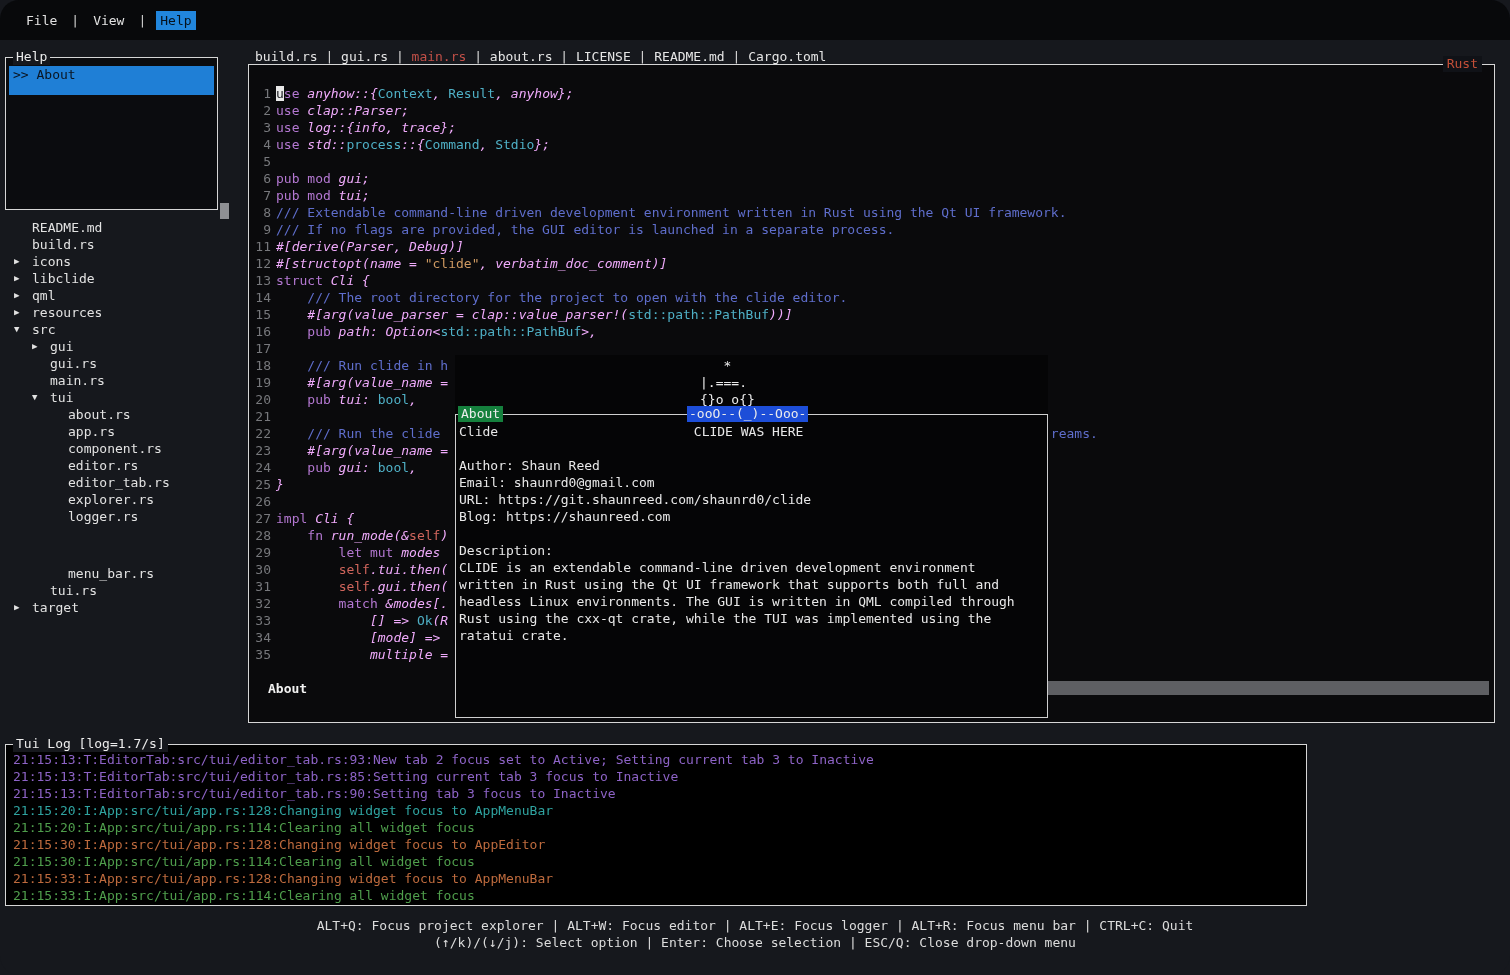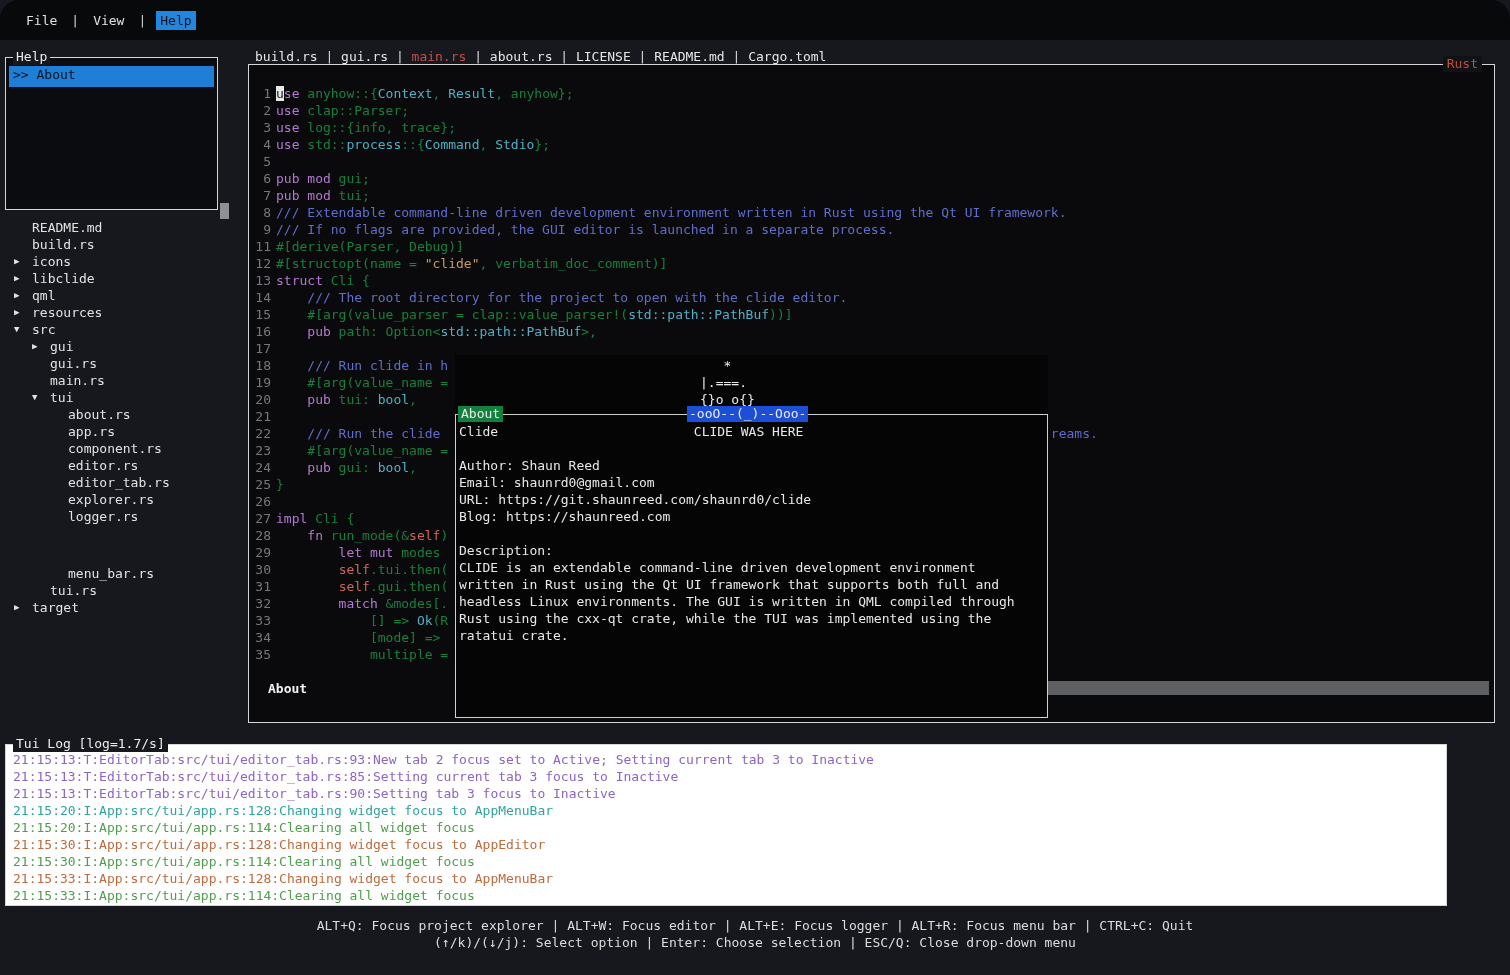--- a/index.html
+++ b/index.html
@@ -13,21 +13,21 @@
            display:flex;align-items:center;gap:10px;padding-left:22px;}
   .menu-item{padding:2px 4px;color:#e2e2e2;cursor:default;}
   .menu-item.active{background:#2186dd;color:#06121d;}
   .menu-sep{color:#cfcfcf;}
 
   
   .box-title{position:absolute;top:-9px;left:7px;padding:0 3px;background:#16181d;color:#ececec;line-height:16px;z-index:3;}
 
   
   .help-box{position:absolute;left:5px;top:57px;width:213px;height:153px;border:1px solid #d6d6d6;background:#0b0c0f;}
-  .help-item{margin:8px 3px 0 3px;height:21px;line-height:17px;padding-left:4px;background:#1f7fd6;color:#0a1420;white-space:pre;}
+  .help-item{margin:8px 3px 0 3px;height:29px;line-height:17px;padding-left:4px;background:#1f7fd6;color:#0a1420;white-space:pre;}
 
   
   .explorer{position:absolute;left:5px;top:219px;width:230px;}
   .ex-row{height:17px;line-height:17px;display:flex;white-space:pre;color:#e2e2e2;cursor:default;}
   .ex-arrow{display:inline-block;width:18px;flex:none;font-size:9px;line-height:17px;color:#e2e2e2;}
   .scroll-thumb{position:absolute;left:220px;top:203px;width:9px;height:16px;background:#8f9094;}
 
   
   .tabs{position:absolute;left:255px;top:49px;height:16px;line-height:16px;white-space:pre;}
   .tab{color:#e6e6e6;cursor:default;}
@@ -35,39 +35,39 @@
   .tab-sep{color:#d8d8d8;}
 
   
   .editor{position:absolute;left:248px;top:64px;width:1247px;height:659px;border:1px solid #d6d6d6;background:#0a0a0c;}
   .lang-badge{position:absolute;top:-9px;right:12px;padding:0 4px;background:#101217;color:#c34f38;line-height:16px;z-index:3;}
   .code{position:absolute;left:2px;top:20px;right:2px;}
   .cl{display:flex;height:17px;line-height:17px;white-space:pre;}
   .ln{width:20px;flex:none;text-align:right;margin-right:5px;color:#77787c;}
   .ct{white-space:pre;}
   .kw{color:#b478d2;}
-  .pl{color:#15803d;}
+  .pl{color:#f0abfc;font-style:italic;}
   .ty{color:#4fb0c6;}
   .doc{color:#5f6ecc;}
   .str{color:#cf9a62;}
   .red{color:#d0655c;}
   .cur{background:#e9e9e9;color:#16181d;}
   .ed-status{position:absolute;left:19px;top:615px;height:17px;line-height:17px;font-weight:bold;color:#f2f2f2;z-index:1;}
   .ed-strip{position:absolute;left:540px;top:616px;width:700px;height:14px;background:#5e5f63;z-index:1;}
 
   
   .popup{position:absolute;left:206px;top:290px;width:593px;height:363px;background:#050506;z-index:5;}
   .owl{position:absolute;left:0;top:2px;padding-left:245px;color:#ececec;white-space:pre;}
   .popup-box{position:absolute;left:0;top:59px;right:0;bottom:0;border:1px solid #cfcfcf;background:#050506;}
   .popup-box .box-title{background:#15803d;left:2px;}
   .owl-feet{position:absolute;top:-9px;left:231px;padding:0 2px;background:#1d4ed8;color:#ececec;line-height:16px;z-index:3;white-space:pre;}
   .about-body{position:absolute;left:3px;top:8px;color:#e8e8e8;white-space:pre;}
 
   
-  .log-box{position:absolute;left:5px;top:744px;width:1442px;height:162px;border:1px solid #d6d6d6;background:#ffffff;}
+  .log-box{position:absolute;left:5px;top:744px;width:1302px;height:162px;border:1px solid #d6d6d6;background:#000000;}
   .log-lines{padding:6px 7px;}
   .log-line{height:17px;line-height:17px;white-space:pre;}
   .trace{color:#8d63c6;}
   .teal{color:#2fa3a0;}
   .green{color:#4f9e4c;}
   .orange{color:#bd6a3d;}
 
   
   .statusbar{position:absolute;left:0;top:917px;width:1510px;text-align:center;color:#dcdcdc;}
   .statusbar div{height:17px;line-height:17px;text-align:center;}

